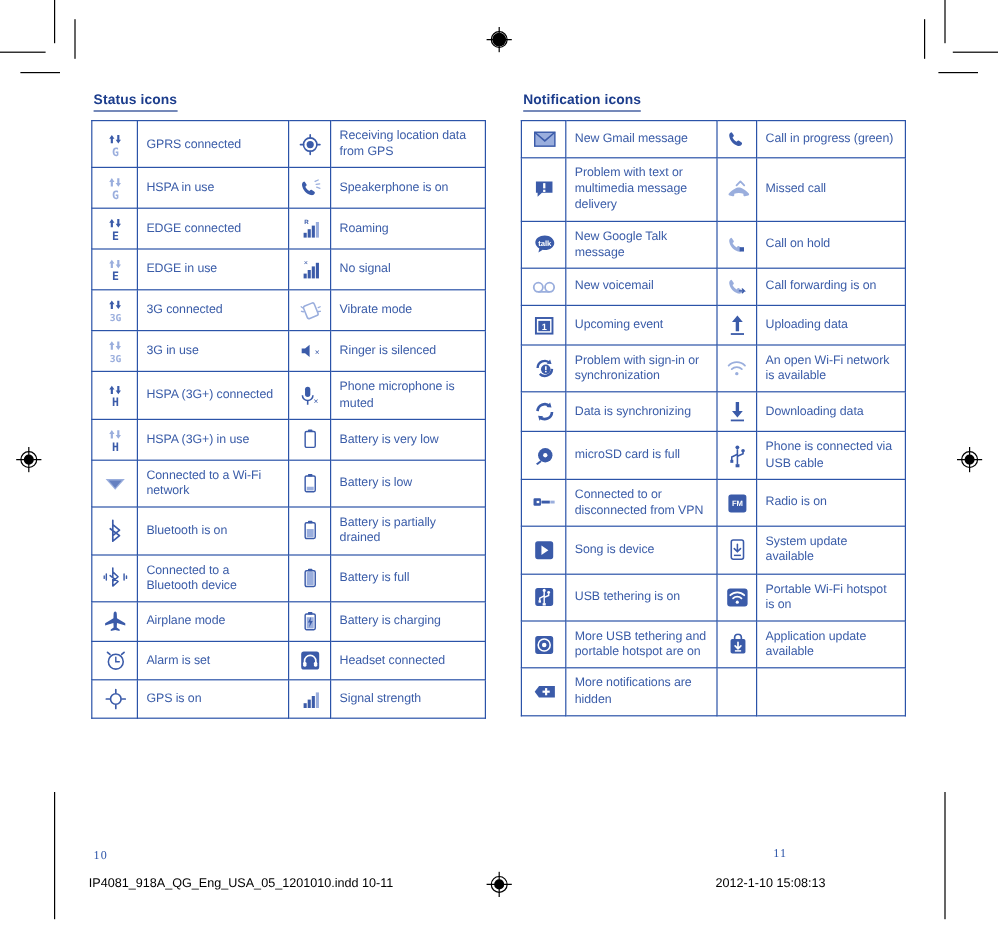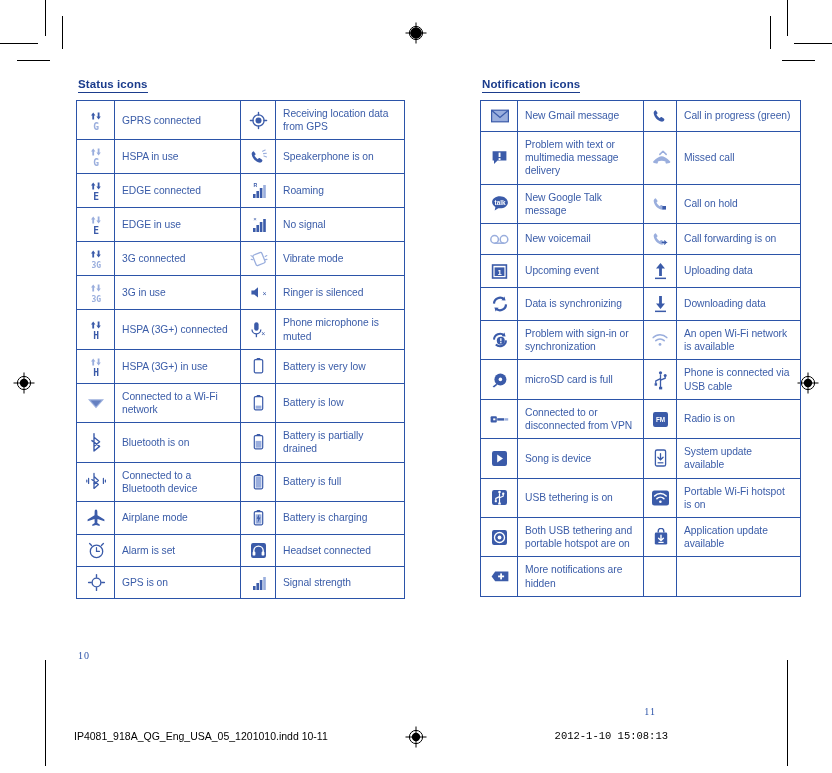--- a/index.html
+++ b/index.html
@@ -29,21 +29,21 @@
     position: absolute;
     left: 0; top: 0;
     width: 732px; height: 773px;
   }
 
   .col {
     position: absolute;
     top: 74px;
   }
   .col-left  { left: 76px;  width: 328px; }
-  .col-right { left: 434px; width: 320px; margin-left: 46px; }
+  .col-right { left: 434px; width: 320px; }
 
   .section-title {
     font-size: 11.5px;
     font-weight: bold;
     color: #1b3c8c;
     letter-spacing: 0.1px;
     margin: 0 0 7px 2px;
     display: inline-block;
     border-bottom: 1.6px solid #1b3c8c;
     padding-bottom: 1px;
@@ -83,34 +83,34 @@
   .ic svg { display: block; }
 
   
   .folio {
     position: absolute;
     font-size: 10px;
     color: #2b53a8;
     font-family: "Liberation Serif", serif;
     letter-spacing: 1px;
   }
-  .folio-left  { left: 78px;  top: 650px; }
+  .folio-left  { left: 78px;  top: 708px; }
   .folio-right { right: 76px; top: 682px; margin-top: 24px; }
 
   
   .imprint {
     position: absolute;
     top: 730px;
     font-size: 10.5px;
     color: #000;
     font-family: "Liberation Sans", sans-serif;
     white-space: nowrap;
   }
   .imprint-left  { left: 74px; }
-  .imprint-right { right: 64px; font-family: Liberation Mono, monospace; }
+  .imprint-right { right: 44px; }
 
   .hairline-v {
     position: absolute;
     width: 1px;
     background: #000;
   }
 </style>
 </head>
 <body>
 
@@ -443,48 +443,48 @@
     </svg></span></td>
             <td>Upcoming event</td>
             <td class="icon-cell"><span class="ic"><svg width="17" height="20" viewBox="0 0 17 20">
       <path d="M8.5 2 L13 7.4 H9.9 V15 H7.1 V7.4 H4 Z" fill="#3b5ba9"></path>
       <rect x="3" y="16.6" width="11" height="1.5" fill="#3b5ba9"></rect>
     </svg></span></td>
             <td>Uploading data</td>
           </tr>
           <tr>
             <td class="icon-cell"><span class="ic"><svg width="20" height="18" viewBox="0 0 20 18">
-      <path d="M4 8.6a6 6 0 0 1 10.2-4.1" fill="none" stroke="#3b5ba9" stroke-width="2.2"></path>
-      <path d="M16 9.4a6 6 0 0 1-10.2 4.1" fill="none" stroke="#3b5ba9" stroke-width="2.2"></path>
-      <path d="M14.4 1.4 L15.6 5.6 L11.4 5.2 Z" fill="#3b5ba9"></path>
-      <path d="M5.6 16.6 L4.4 12.4 L8.6 12.8 Z" fill="#3b5ba9"></path>
-    </svg></span></td>
-            <td>Data is synchronizing</td>
-            <td class="icon-cell"><span class="ic"><svg width="17" height="20" viewBox="0 0 17 20">
-      <path d="M8.5 15 L4 9.6 H7.1 V2 H9.9 V9.6 H13 Z" fill="#3b5ba9"></path>
-      <rect x="3" y="16.6" width="11" height="1.5" fill="#3b5ba9"></rect>
-    </svg></span></td>
-            <td>Downloading data</td>
-          </tr>
-          <tr>
-            <td class="icon-cell"><span class="ic"><svg width="20" height="18" viewBox="0 0 20 18">
       <path d="M4 8.6a6 6 0 0 1 10.2-4.1" fill="none" stroke="#3b5ba9" stroke-width="2"></path>
       <path d="M16 9.4a6 6 0 0 1-10.2 4.1" fill="none" stroke="#3b5ba9" stroke-width="2"></path>
       <path d="M14.4 1.6 L15.6 5.4 L11.6 5.2 Z" fill="#3b5ba9"></path>
       <circle cx="10.8" cy="9.8" r="4" fill="#3b5ba9"></circle>
       <rect x="10.2" y="7.2" width="1.3" height="3.1" fill="#fff"></rect>
       <rect x="10.2" y="11" width="1.3" height="1.3" fill="#fff"></rect>
     </svg></span></td>
             <td>Problem with sign-in or synchronization</td>
             <td class="icon-cell"><span class="ic"><svg width="19" height="18" viewBox="0 0 19 18">
                   <path d="M2.2 6.6a9.5 9.5 0 0 1 13.6 0" fill="none" stroke="#9aaedd" stroke-width="1.5" stroke-linecap="round"></path>
                 <path d="M4.8 9.6a6 6 0 0 1 8.4 0" fill="none" stroke="#9aaedd" stroke-width="1.5" stroke-linecap="round"></path>
                 <circle cx="9" cy="13.4" r="1.4" fill="#9aaedd"></circle>
                 </svg></span></td>
             <td>An open Wi-Fi network is available</td>
+          </tr>
+          <tr>
+            <td class="icon-cell"><span class="ic"><svg width="20" height="18" viewBox="0 0 20 18">
+      <path d="M4 8.6a6 6 0 0 1 10.2-4.1" fill="none" stroke="#3b5ba9" stroke-width="2.2"></path>
+      <path d="M16 9.4a6 6 0 0 1-10.2 4.1" fill="none" stroke="#3b5ba9" stroke-width="2.2"></path>
+      <path d="M14.4 1.4 L15.6 5.6 L11.4 5.2 Z" fill="#3b5ba9"></path>
+      <path d="M5.6 16.6 L4.4 12.4 L8.6 12.8 Z" fill="#3b5ba9"></path>
+    </svg></span></td>
+            <td>Data is synchronizing</td>
+            <td class="icon-cell"><span class="ic"><svg width="17" height="20" viewBox="0 0 17 20">
+      <path d="M8.5 15 L4 9.6 H7.1 V2 H9.9 V9.6 H13 Z" fill="#3b5ba9"></path>
+      <rect x="3" y="16.6" width="11" height="1.5" fill="#3b5ba9"></rect>
+    </svg></span></td>
+            <td>Downloading data</td>
           </tr>
           <tr>
             <td class="icon-cell"><span class="ic"><svg width="20" height="18" viewBox="0 0 20 18">
       <circle cx="10.4" cy="8.4" r="6" fill="#3b5ba9"></circle>
       <circle cx="10.4" cy="8.4" r="1.8" fill="#fff"></circle>
       <path d="M6.2 12.8 L2.6 15.4 L4 16.4 L7.4 13.8 Z" fill="#3b5ba9"></path>
     </svg></span></td>
             <td>microSD card is full</td>
             <td class="icon-cell"><span class="ic"><svg width="17" height="20" viewBox="0 0 17 20">
     <circle cx="8.5" cy="2.8" r="1.6" fill="#3b5ba9"></circle>
@@ -543,21 +543,21 @@
       <circle cx="9.4" cy="12.8" r="1.3" fill="#fff"></circle>
     </svg></span></td>
             <td>Portable Wi-Fi hotspot is on</td>
           </tr>
           <tr>
             <td class="icon-cell"><span class="ic"><svg width="19" height="19" viewBox="0 0 19 19">
     <rect x="2.6" y="2.6" width="13.8" height="13.8" rx="1.6" fill="#3b5ba9" stroke="#3b5ba9" stroke-width="1.2"></rect>
     <circle cx="9.5" cy="9.5" r="5" fill="none" stroke="#fff" stroke-width="1.3"></circle>
       <circle cx="9.5" cy="9.5" r="1.9" fill="#fff"></circle>
   </svg></span></td>
-            <td>Both USB tethering and portable hotspot are on</td>
+            <td>More USB tethering and portable hotspot are on</td>
             <td class="icon-cell"><span class="ic"><svg width="18" height="19" viewBox="0 0 18 19">
       <path d="M6.2 4.4V3.2a2.8 2.8 0 0 1 5.6 0v1.2" fill="none" stroke="#3b5ba9" stroke-width="1.4"></path>
       <rect x="2.8" y="4.6" width="12.4" height="12" rx="1.4" fill="#3b5ba9"></rect>
       <path d="M9 7.2 V12.4 M6.6 10.2 L9 12.6 L11.4 10.2" fill="none" stroke="#fff" stroke-width="1.4" stroke-linecap="round"></path>
       <rect x="6.4" y="13.8" width="5.2" height="1.2" fill="#fff"></rect>
     </svg></span></td>
             <td>Application update available</td>
           </tr>
           <tr>
             <td class="icon-cell"><span class="ic"><svg width="20" height="17" viewBox="0 0 20 17">

